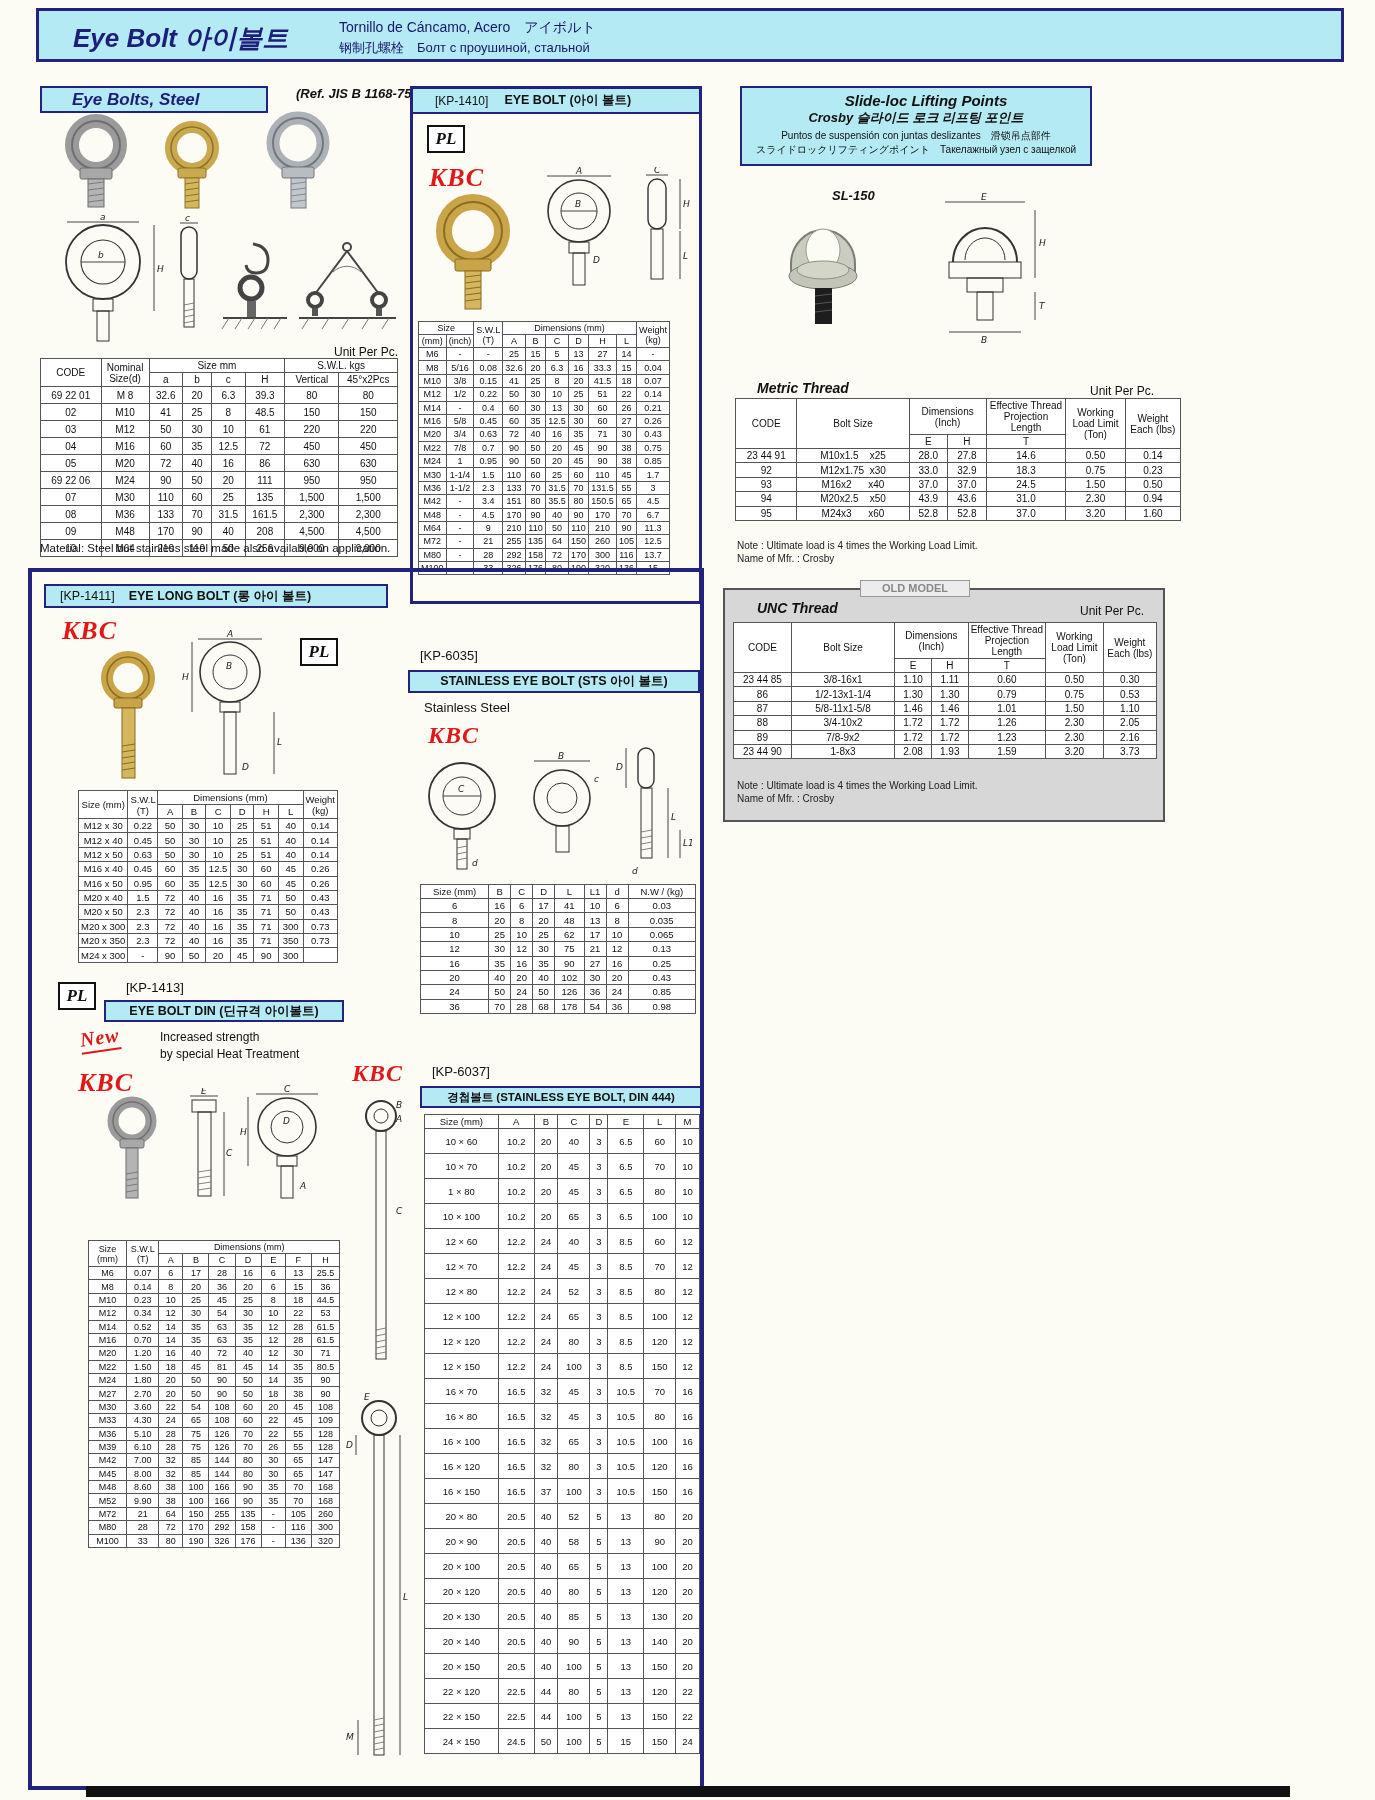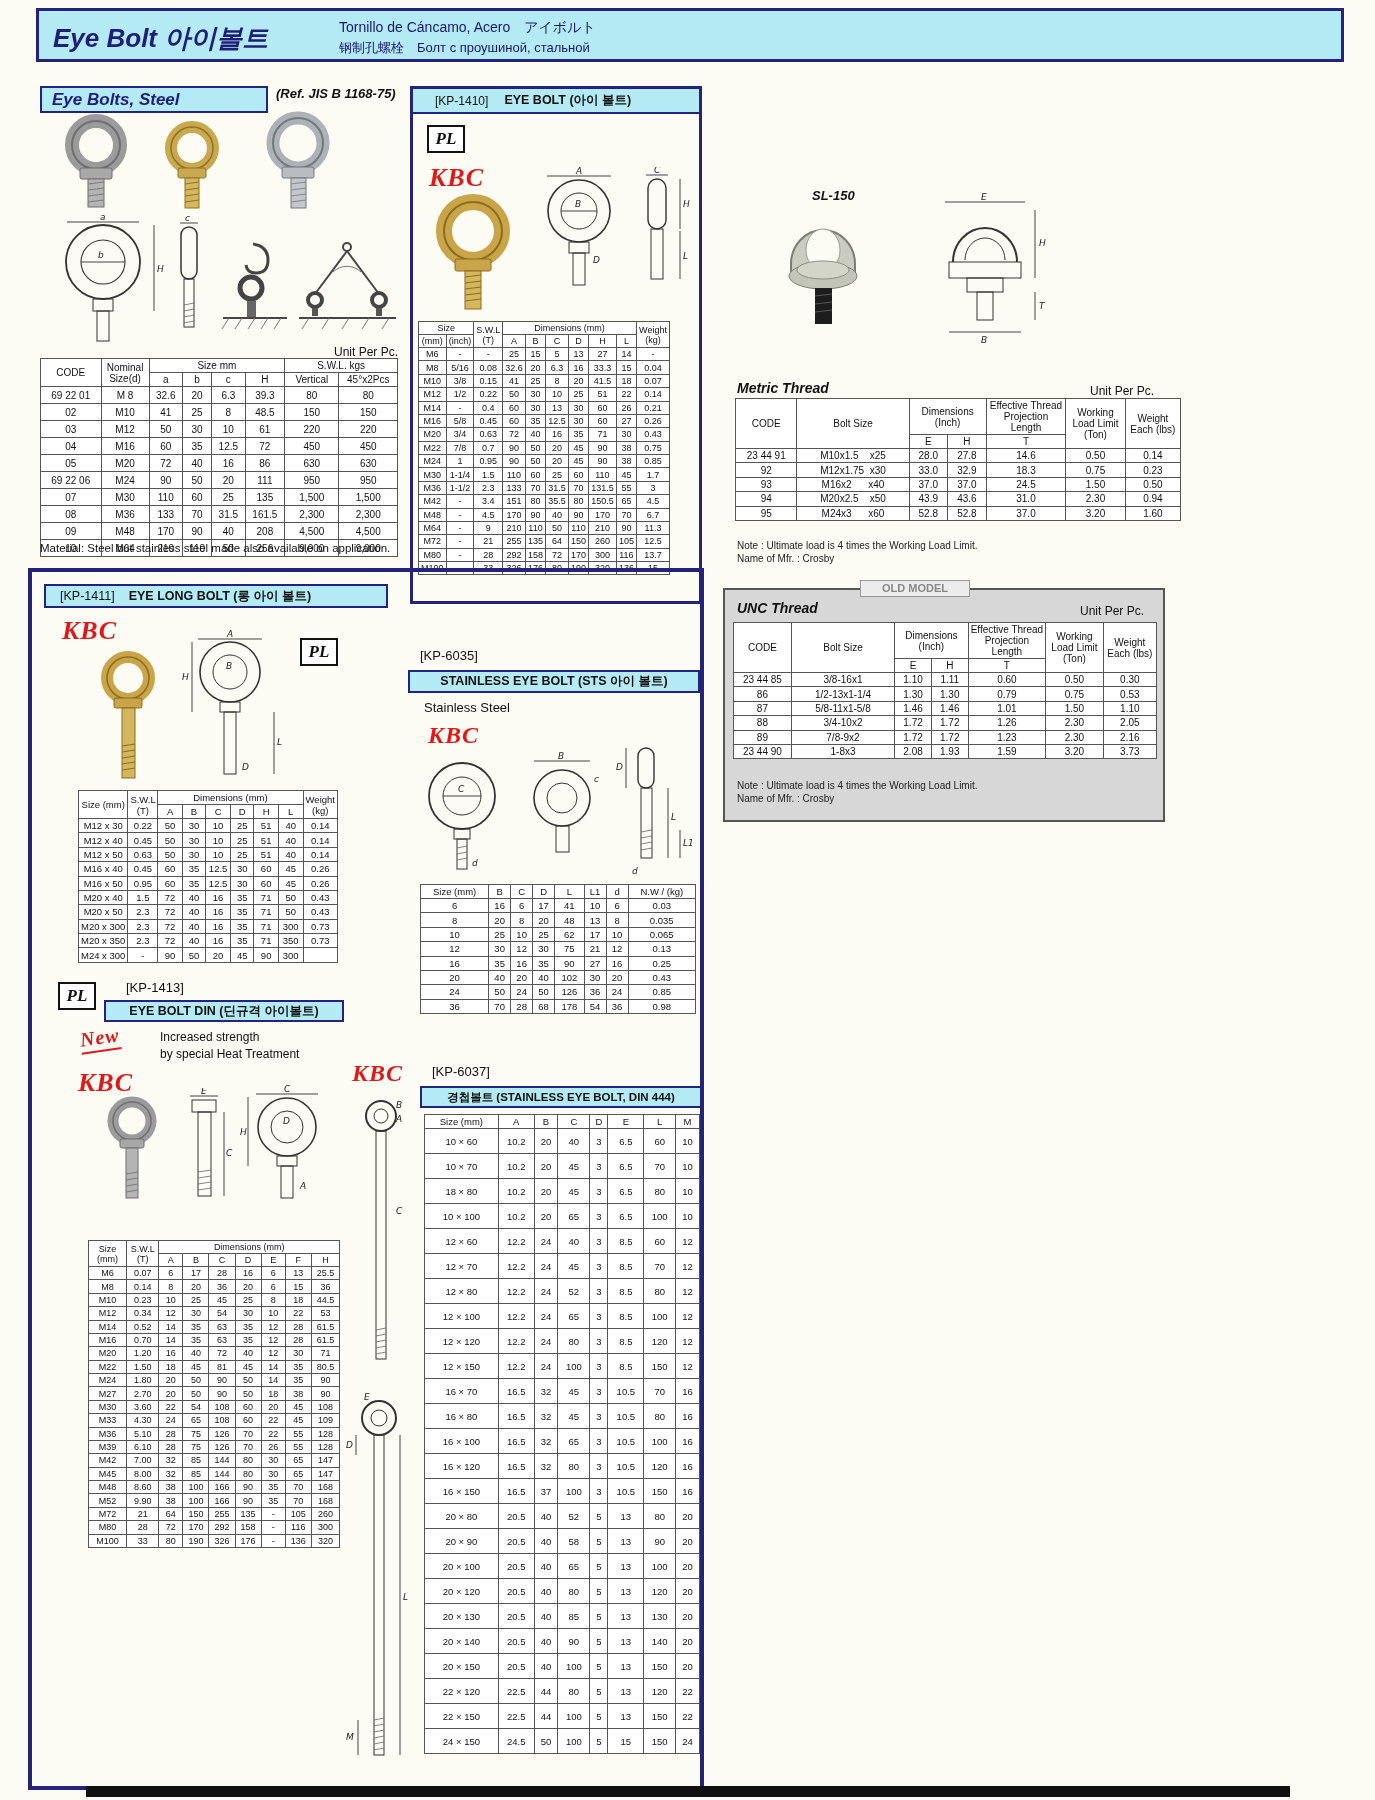--- a/index.html
+++ b/index.html
@@ -2,21 +2,21 @@
 <html><head>
 <meta charset="utf-8">
 <style>
 *{margin:0;padding:0;box-sizing:border-box;}
 body{font-family:"Liberation Sans","DejaVu Sans",sans-serif;background:#fff;}
 .page{position:relative;width:1375px;height:1800px;background:#fcfbf4;overflow:hidden;color:#111;}
 .abs{position:absolute;}
 .navy{color:#1d1d7a;}
 .cyan{background:#b4eaf3;}
 .bar{background:#b4eaf3;border:2px solid #23237d;display:flex;align-items:center;}
-.ttl-it{font-style:italic;font-weight:bold;}
+.ttl-it{font-style:italic;font-weight:bold;margin-left:20px;}
 .kbc{color:#e01818;font-weight:bold;font-style:italic;font-family:"Liberation Serif","DejaVu Serif",serif;letter-spacing:1px;}
 .plbox{border:2px solid #111;background:#fff;display:flex;align-items:center;justify-content:center;font-weight:bold;font-style:italic;font-family:"Liberation Serif","DejaVu Serif",serif;}
 table{border-collapse:collapse;background:#fff;}
 th,td{border:1px solid #555;text-align:center;font-weight:normal;padding:1px 2px;}
 td{white-space:pre;}
 .t9 th,.t9 td{font-size:9px;}
 .t95 th,.t95 td{font-size:9.5px;}
 .t10 th,.t10 td{font-size:10px;}
 .pad2 td{padding:2.5px 2px;}
 .pad1 td{padding:1.2px 2px;}
@@ -526,20 +526,26 @@
               <td>190</td>
               <td>320</td>
               <td>136</td>
               <td>15</td>
             </tr>
           </tbody>
       </table>
     </div>
   </div>
 
+  <div class="abs cyan" style="left:740px;top:86px;width:352px;height:80px;border:2px solid #23237d;text-align:center;padding-top:4px;">
+    <div class="ttl-it" style="font-size:15px;">Slide-loc Lifting Points</div>
+    <div style="font-size:13px;font-weight:bold;font-style:italic;">Crosby  슬라이드 로크 리프팅 포인트</div>
+    <div style="font-size:10px;margin-top:2px;">Puntos de suspensión con juntas deslizantes　滑锁吊点部件</div>
+    <div style="font-size:10px;">スライドロックリフティングポイント　Такелажный узел с защелкой</div>
+  </div>
   <div class="abs ttl-it" style="left:812px;top:188px;font-size:13px;">SL-150</div>
   <svg class="abs" style="left:765px;top:204px;" width="115" height="135" viewBox="0 0 115 135">
     <path d="M26 60 a32 34 0 1 1 64 0 l0 8 h-64 z" fill="#c9ccbf" stroke="#7b7e72" stroke-width="2"></path>
     <ellipse cx="58" cy="46" rx="17" ry="21" fill="#fcfbf4" stroke="#9a9d90"></ellipse>
     <ellipse cx="58" cy="72" rx="34" ry="13" fill="#c2c5b8" stroke="#7b7e72"></ellipse>
     <ellipse cx="58" cy="66" rx="26" ry="9" fill="#d2d5c8" stroke="#8b8e82"></ellipse>
     <rect x="50" y="84" width="17" height="36" fill="#1d1d1d"></rect>
     <g stroke="#555" stroke-width="1">
         <line x1="50" y1="92" x2="67" y2="90"></line>
         <line x1="50" y1="100" x2="67" y2="98"></line>
@@ -1397,21 +1403,21 @@
             <td>10 × 70</td>
             <td>10.2</td>
             <td>20</td>
             <td>45</td>
             <td>3</td>
             <td>6.5</td>
             <td>70</td>
             <td>10</td>
           </tr>
           <tr>
-            <td>18 × 80</td>
+            <td>1 × 80</td>
             <td>10.2</td>
             <td>20</td>
             <td>45</td>
             <td>3</td>
             <td>6.5</td>
             <td>80</td>
             <td>10</td>
           </tr>
           <tr>
             <td>10 × 100</td>

